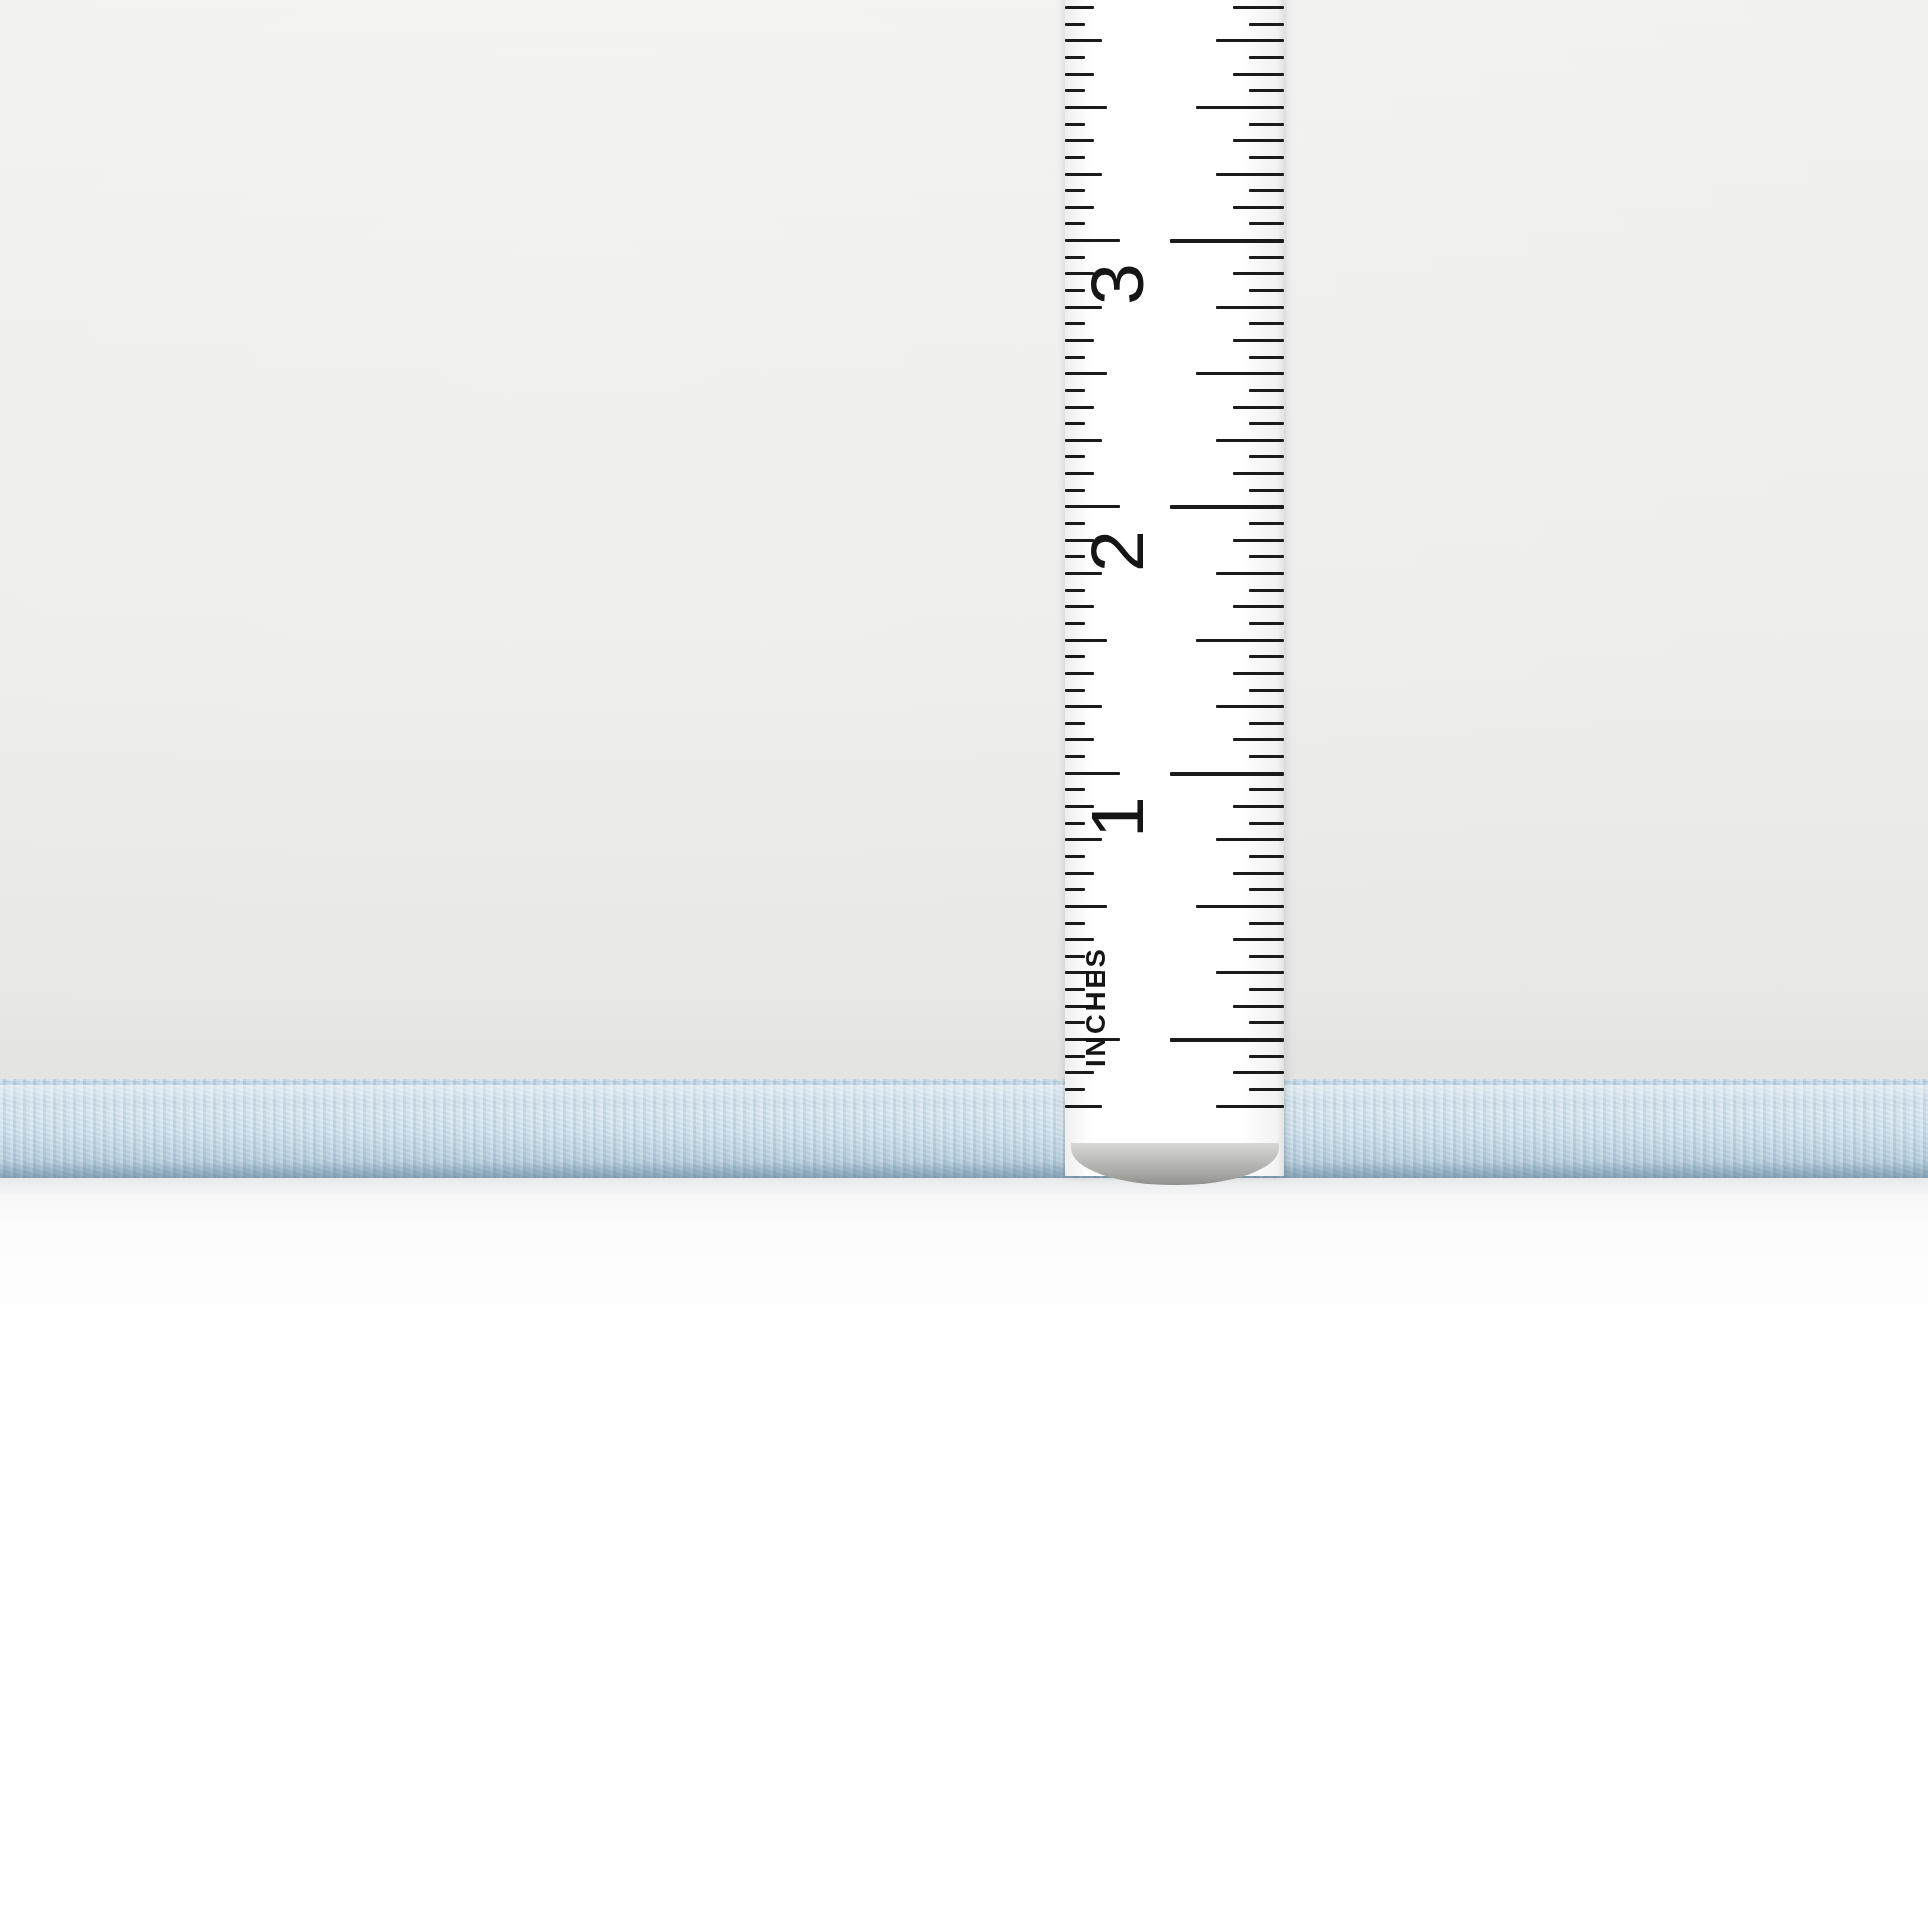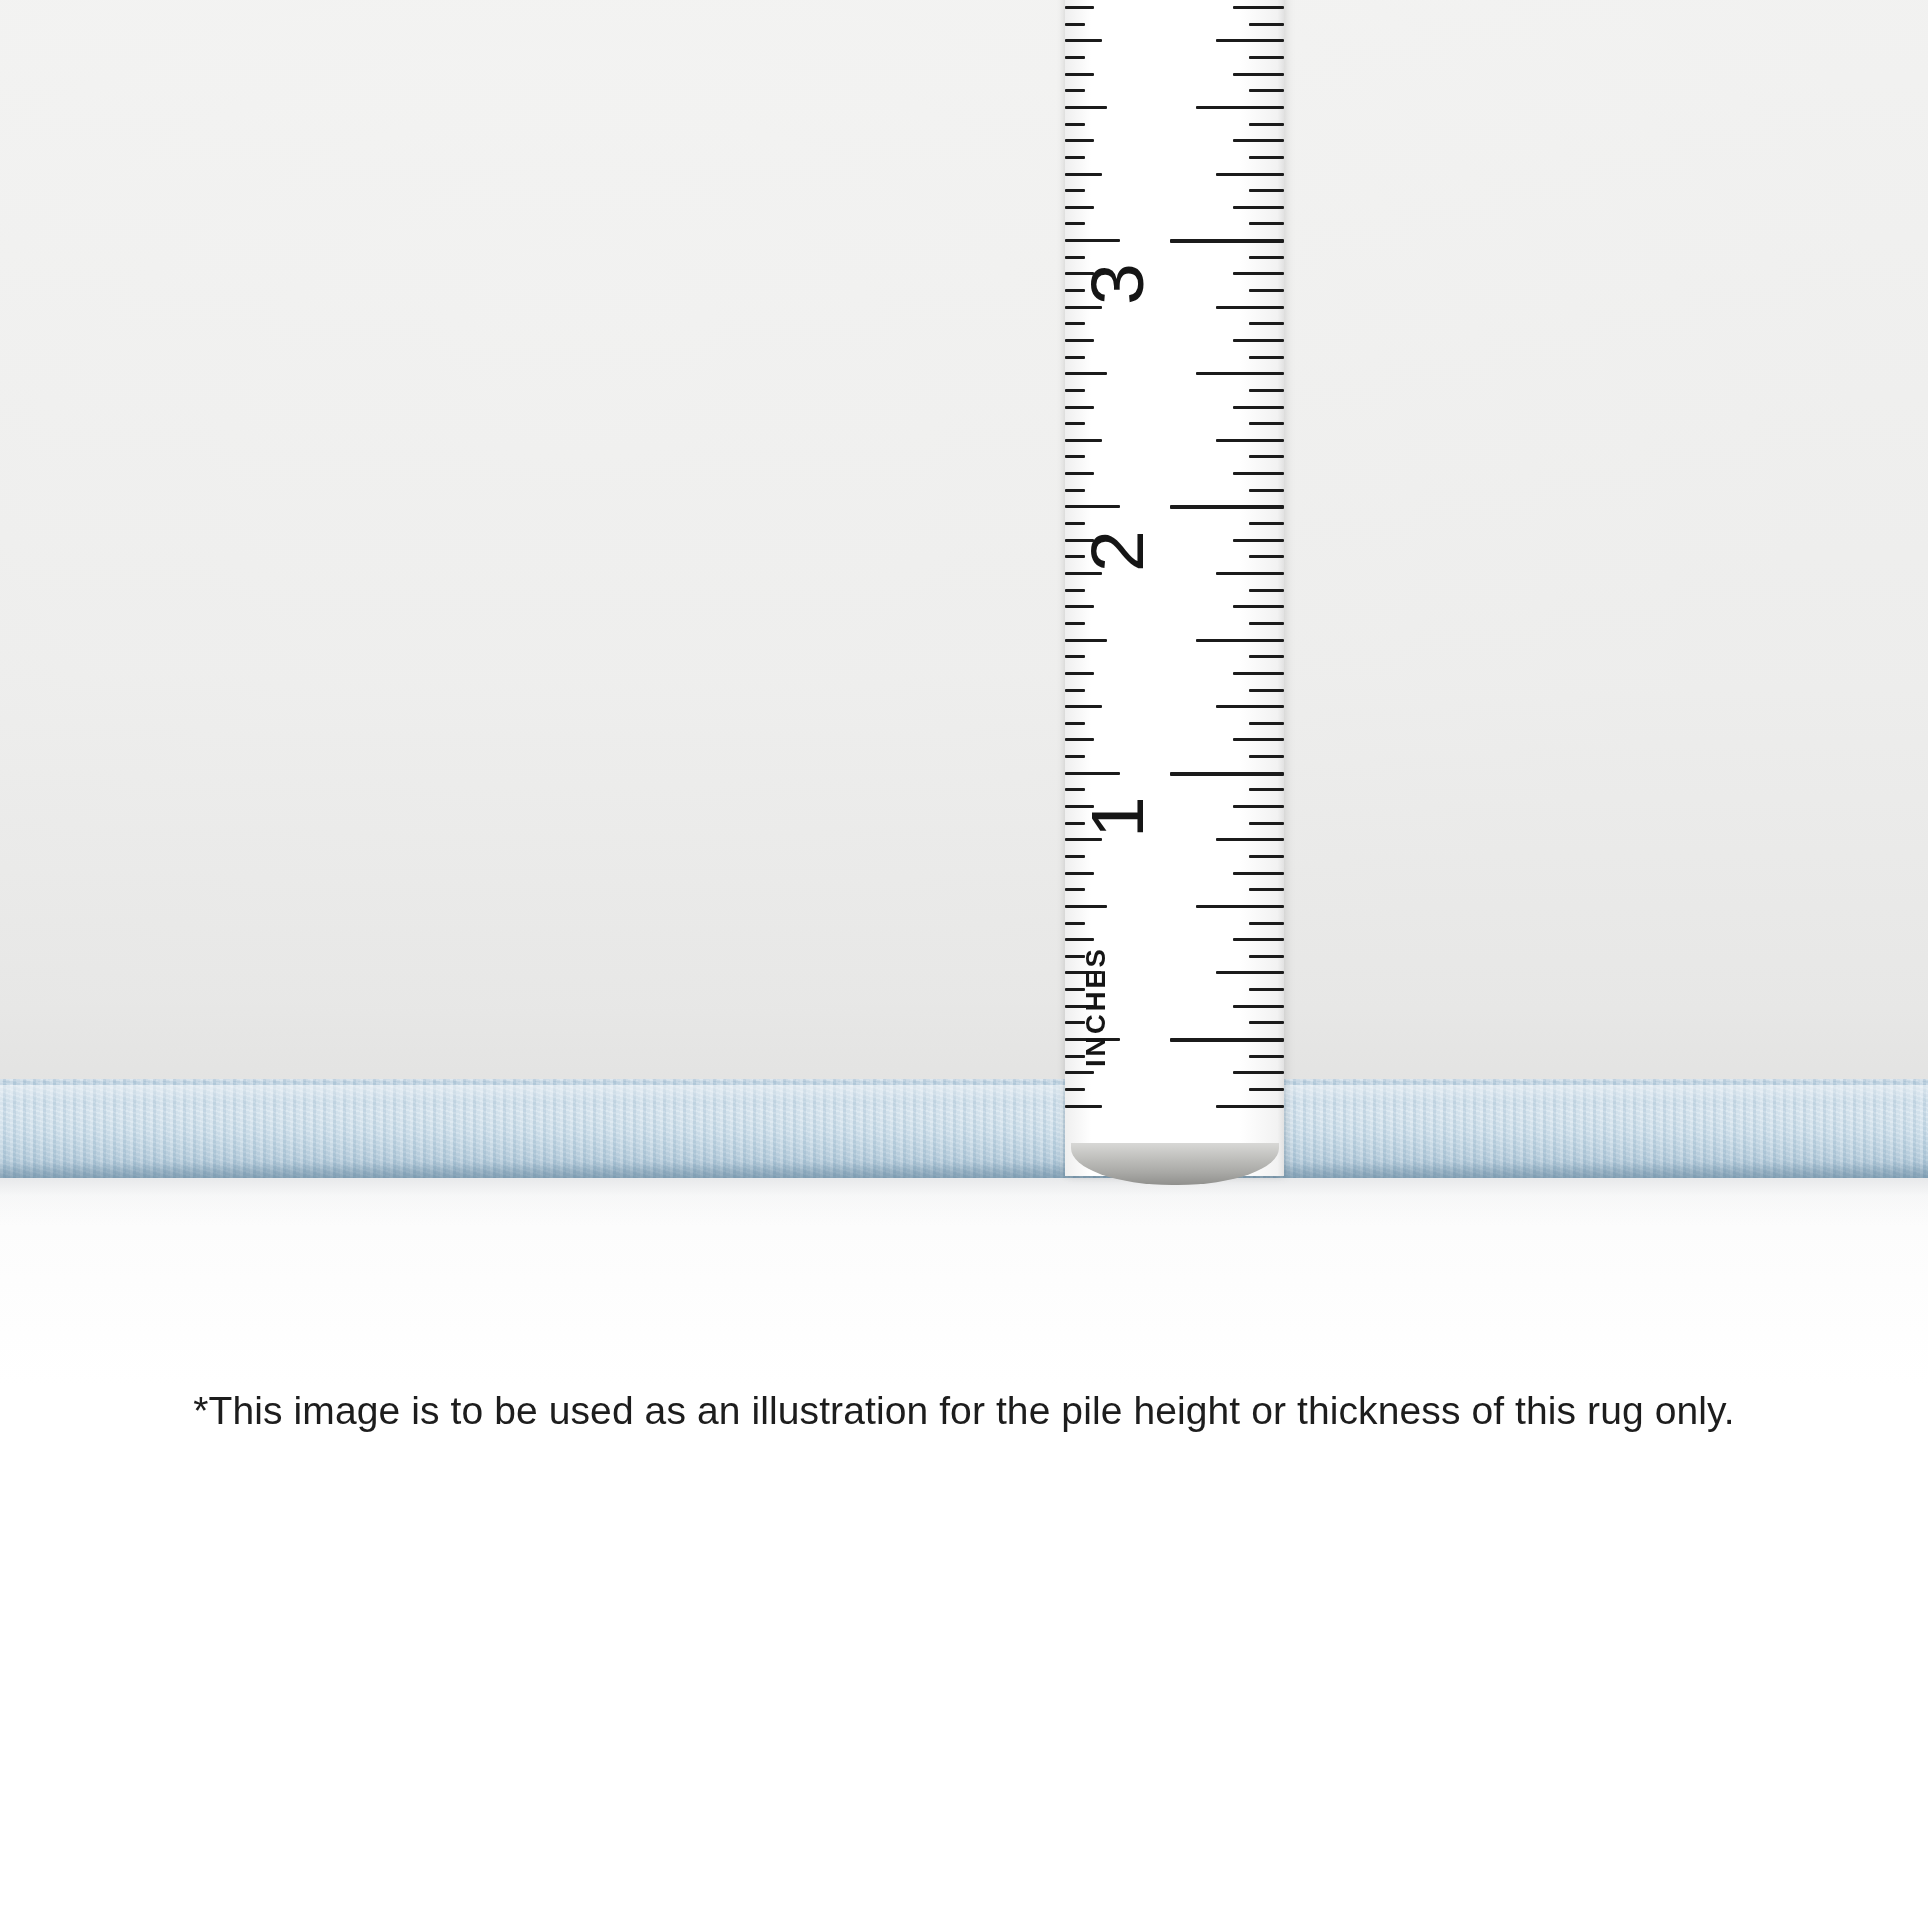--- a/index.html
+++ b/index.html
@@ -371,17 +371,16 @@
     <div class="ruler-num" style="top: 312px;">3</div>
 
     <div class="ruler-inches" style="top: 1074px;">INCHES</div>
   </div>
 
   <div class="ruler-tip">
     <div class="ruler-tip-metal"></div>
   </div>
 
   <div class="caption">
-    <span class="line">*This image is to be used as an illustration for the pile height or thickness of this rug only.</span>
   </div>
 
 </div>
 
 
 </body></html>

